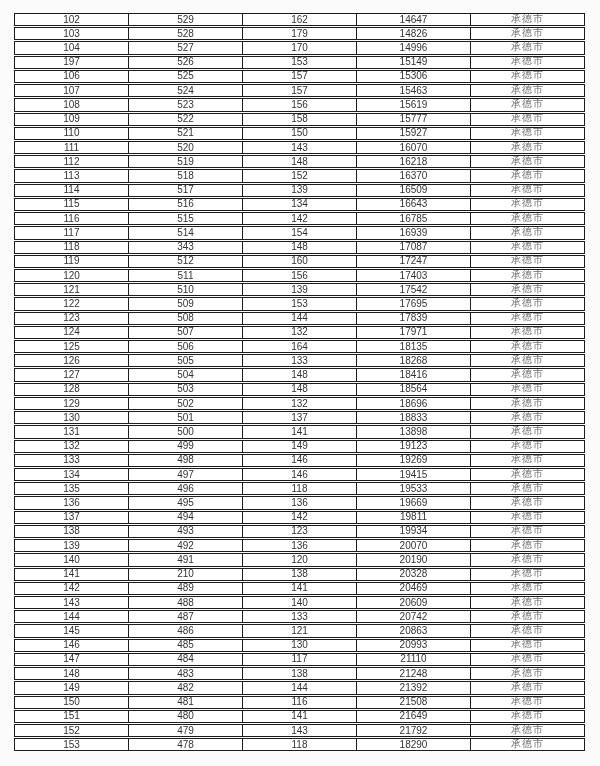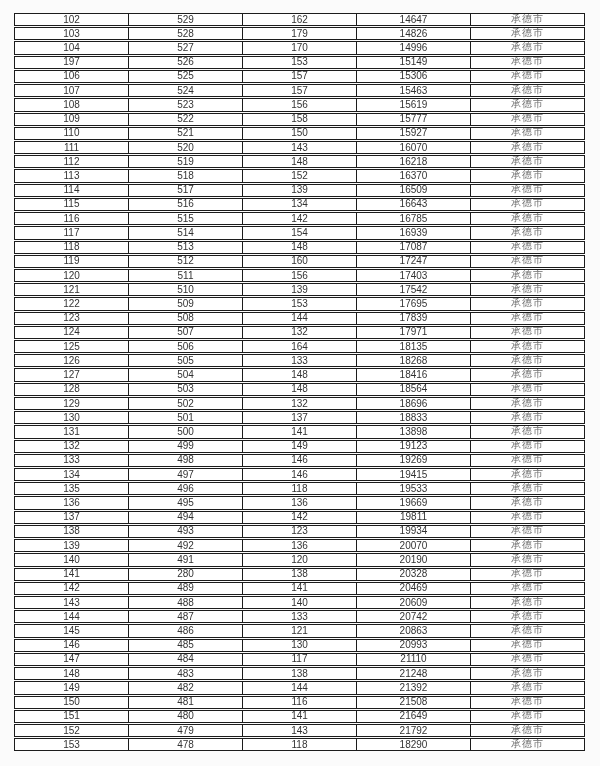--- a/index.html
+++ b/index.html
@@ -166,21 +166,21 @@
     </div>
     <div class="row">
       <div class="cell">117</div>
       <div class="cell">514</div>
       <div class="cell">154</div>
       <div class="cell">16939</div>
       <div class="cell city">承德市</div>
     </div>
     <div class="row">
       <div class="cell">118</div>
-      <div class="cell">513</div>
+      <div class="cell">343</div>
       <div class="cell">148</div>
       <div class="cell">17087</div>
       <div class="cell city">承德市</div>
     </div>
     <div class="row">
       <div class="cell">119</div>
       <div class="cell">512</div>
       <div class="cell">160</div>
       <div class="cell">17247</div>
       <div class="cell city">承德市</div>
@@ -327,21 +327,21 @@
     </div>
     <div class="row">
       <div class="cell">140</div>
       <div class="cell">491</div>
       <div class="cell">120</div>
       <div class="cell">20190</div>
       <div class="cell city">承德市</div>
     </div>
     <div class="row">
       <div class="cell">141</div>
-      <div class="cell">280</div>
+      <div class="cell">210</div>
       <div class="cell">138</div>
       <div class="cell">20328</div>
       <div class="cell city">承德市</div>
     </div>
     <div class="row">
       <div class="cell">142</div>
       <div class="cell">489</div>
       <div class="cell">141</div>
       <div class="cell">20469</div>
       <div class="cell city">承德市</div>

